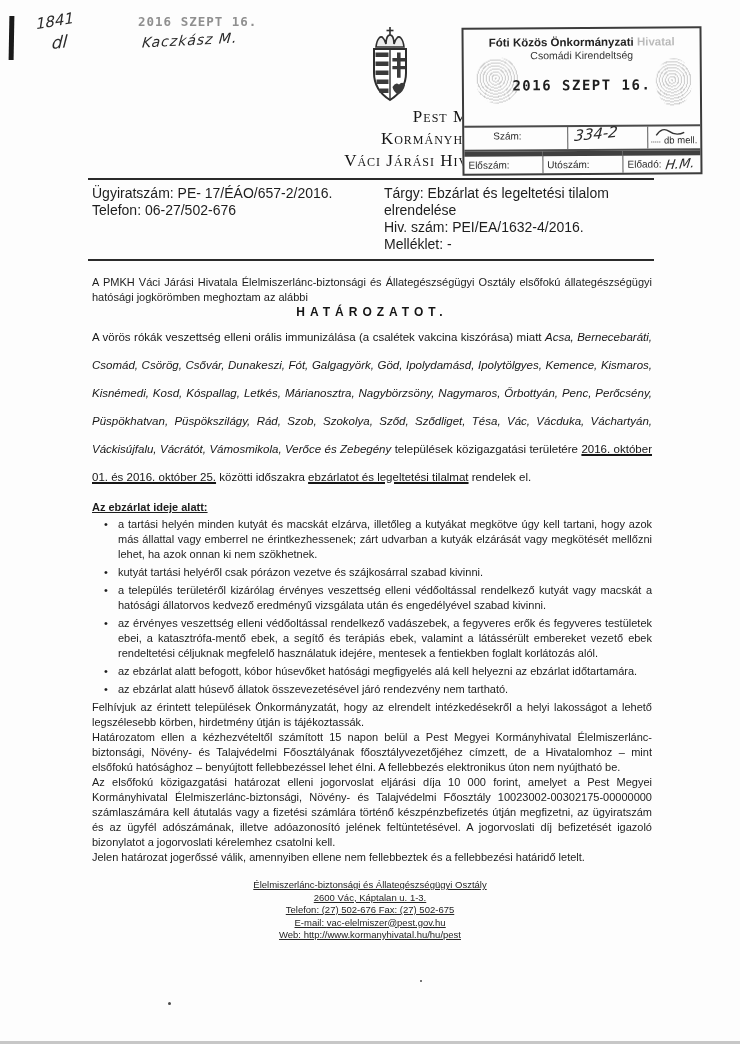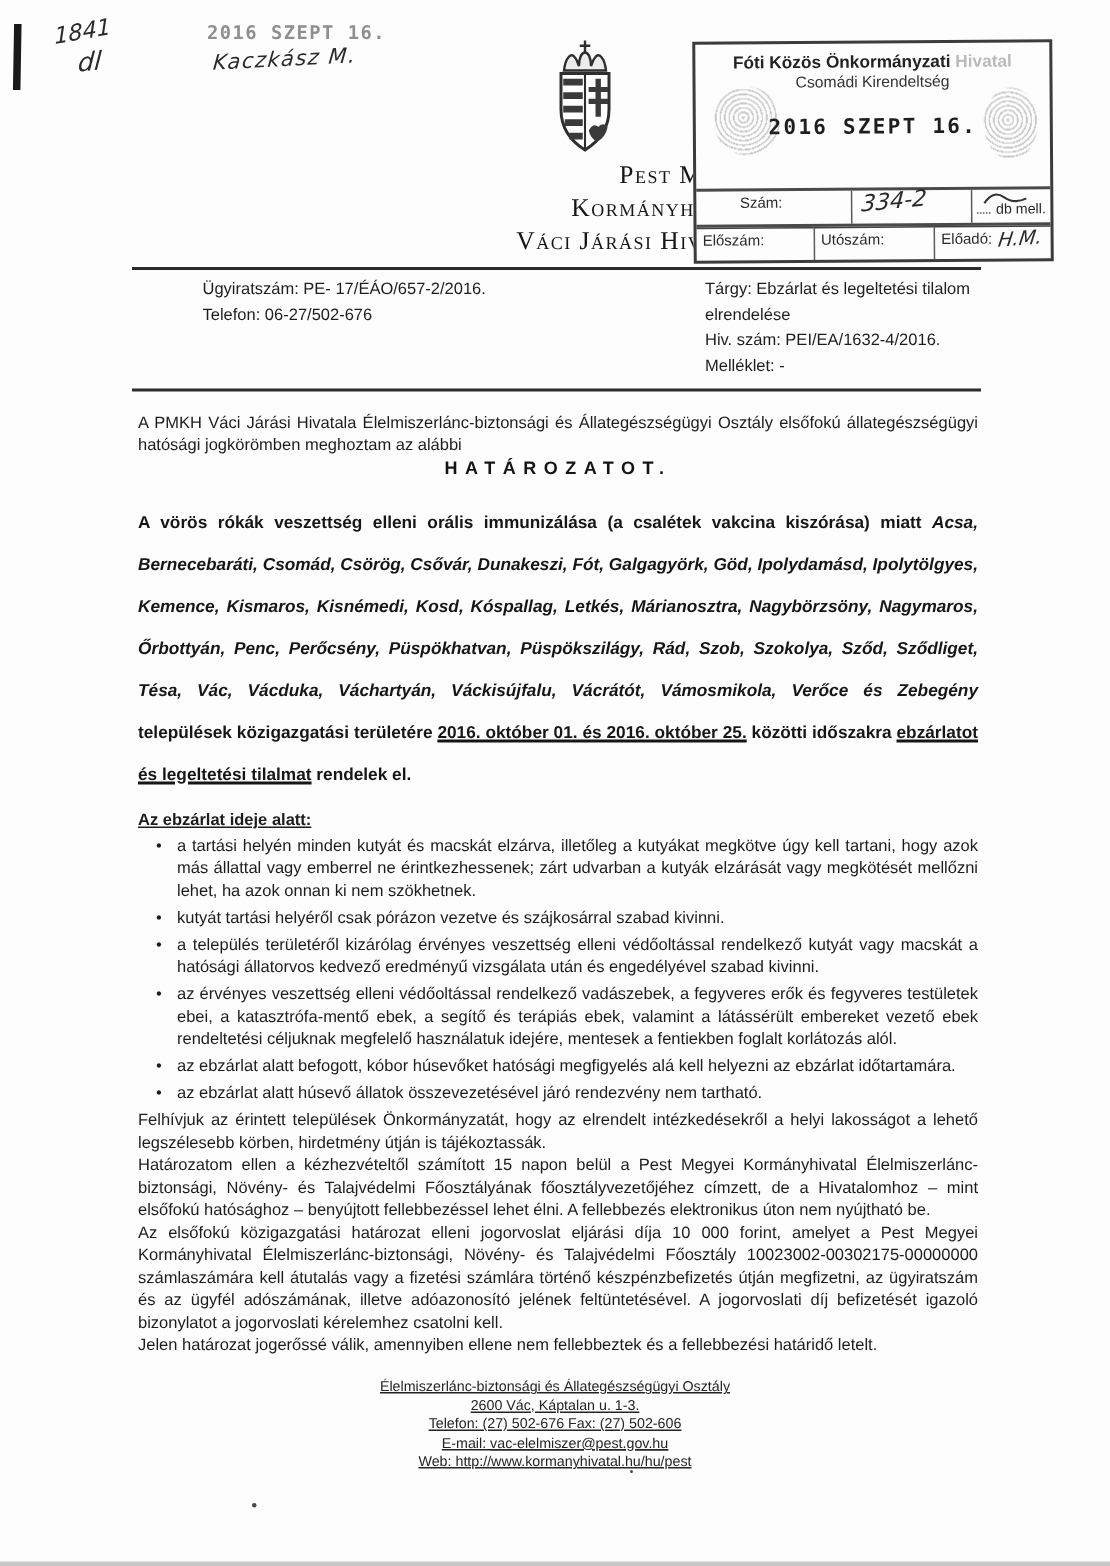--- a/index.html
+++ b/index.html
@@ -25,40 +25,40 @@
   .sb-top { position:relative; height:96px; padding-top:7px; text-align:center; }
   .sb-org { font-size:11.5px; font-weight:bold; color:#222; }
   .sb-org .faded { opacity:.3; }
   .sb-branch { font-size:10.5px; color:#333; margin-top:1px; }
   .sb-date { margin-top:16px; font-size:14px; font-weight:bold; letter-spacing:1.5px; font-family:"DejaVu Sans Mono", monospace; color:#1e1e1e; }
   .smudge { position:absolute; width:44px; height:46px; border-radius:50%; opacity:.55; filter:blur(.5px);
     background:repeating-radial-gradient(circle at 45% 45%, rgba(60,60,60,.5) 0 1px, transparent 1px 3px); }
   .smudge.l { left:12px; top:28px; }
   .smudge.r { right:8px; top:30px; width:36px; height:48px; }
   .sb-grid { display:grid; grid-template-columns:33% 34% 33%; border-top:2px solid #4a4a4a; }
-  .sb-cell { font-size:10px; color:#2a2a2a; padding:3px 4px; height:22px; border-top:1px solid #404040; position:relative; }
+  .sb-cell { font-size:10px; color:#2a2a2a; padding:3px 4px; height:22px; border-top:5px solid #404040; position:relative; }
   .sb-cell.c2, .sb-cell.c3 { border-left:1px solid #5a5a5a; }
   .sb-row1 .sb-cell { border-top:none;margin-left:25px; }
   .sb-val { position:absolute; left:6px; top:-2px; font-size:15px; transform:rotate(-5deg) skewX(-10deg); }
   .sb-mell { position:absolute; right:3px; bottom:3px; font-size:9.5px; }
   .sb-dots { position:absolute; left:3px; right:40px; bottom:6px; border-bottom:1.5px dotted #555; }
   .sb-squig { position:absolute; left:6px; top:0; }
   .sb-eloado-val { position:absolute; left:42px; top:1px; font-size:13px; transform:rotate(-4deg) skewX(-12deg); }
   
   .rule { margin:0 86px 0 88px; border-top:2.5px solid #2b2b2b; }
   .meta { display:flex; margin:0 86px 0 92px; padding:5px 0 6px 0; }
-  .meta-col { font-size:11px; line-height:17px; color:#1d1d1d;margin-left:43px; }
+  .meta-col { font-size:14px; line-height:17px; color:#1d1d1d; }
   .meta-col.left { flex:0 0 292px; }
   .meta-col.right { flex:1; }
   
   .content { margin:0 88px 0 92px; padding-top:14px; }
   p.body-p { font-size:11px; line-height:15px; text-align:justify; color:#1c1c1c; }
   .intro { }
-  .decision-title { text-align:center; font-weight:bold; font-size:12px; letter-spacing:5px; margin-bottom:16px; color:#141414; }
-  .decision-p { font-size:11.5px; line-height:28px; font-weight:bold; text-align:justify; color:#161616; margin-bottom:10px; }
+  .decision-title { text-align:center; font-weight:bold; font-size:12px; letter-spacing:5px; margin-bottom:4px; color:#141414; }
+  .decision-p { font-size:11.5px; line-height:28px; font-weight:normal; text-align:justify; color:#161616; margin-bottom:10px; }
   .decision-p .it { font-style:italic; }
   .decision-p .ul { text-decoration:underline; text-decoration-thickness:1.5px; }
   .section-heading { font-size:11px; font-weight:bold; text-decoration:underline; margin:10px 0 4px 0; color:#1c1c1c; }
   ul.restrictions { list-style:none; margin:2px 0 0 10px; }
   ul.restrictions li { position:relative; padding-left:16px; font-size:11px; line-height:15px; text-align:justify; margin-bottom:3px; color:#1c1c1c; }
   ul.restrictions li::before { content:"•"; position:absolute; left:2px; top:0; font-size:11px; }
   .para { }
   
   .footer { margin-top:14px; text-align:center; font-size:9.5px; line-height:12.5px; color:#242424;text-decoration:underline; }
   .footer .link { text-decoration:underline;margin-top:44px; }
@@ -167,21 +167,21 @@
 
     <p class="body-p para">Felhívjuk az érintett települések Önkormányzatát, hogy az elrendelt intézkedésekről a helyi lakosságot a lehető legszélesebb körben, hirdetmény útján is tájékoztassák.</p>
     <p class="body-p para">Határozatom ellen a kézhezvételtől számított 15 napon belül a Pest Megyei Kormányhivatal Élelmiszerlánc-biztonsági, Növény- és Talajvédelmi Főosztályának főosztályvezetőjéhez címzett, de a Hivatalomhoz – mint elsőfokú hatósághoz – benyújtott fellebbezéssel lehet élni. A fellebbezés elektronikus úton nem nyújtható be.</p>
     <p class="body-p para">Az elsőfokú közigazgatási határozat elleni jogorvoslat eljárási díja 10 000 forint, amelyet a Pest Megyei Kormányhivatal Élelmiszerlánc-biztonsági, Növény- és Talajvédelmi Főosztály 10023002-00302175-00000000 számlaszámára kell átutalás vagy a fizetési számlára történő készpénzbefizetés útján megfizetni, az ügyiratszám és az ügyfél adószámának, illetve adóazonosító jelének feltüntetésével. A jogorvoslati díj befizetését igazoló bizonylatot a jogorvoslati kérelemhez csatolni kell.</p>
     <p class="body-p para">Jelen határozat jogerőssé válik, amennyiben ellene nem fellebbeztek és a fellebbezési határidő letelt.</p>
   </div>
 
   <div class="footer">
     <div>Élelmiszerlánc-biztonsági és Állategészségügyi Osztály</div>
     <div>2600 Vác, Káptalan u. 1-3.</div>
-    <div>Telefon: (27) 502-676  Fax: (27) 502-606</div>
+    <div>Telefon: (27) 502-676  Fax: (27) 502-675</div>
     <div><span>E-mail: </span><span class="link">vac-elelmiszer@pest.gov.hu</span></div>
     <div>Web: http://www.kormanyhivatal.hu/hu/pest</div>
   </div>
 
   <div class="speck" style="left:168px; top:1002px;"></div>
   <div class="speck" style="left:420px; top:980px; width:2px; height:2px;"></div>
   <div class="bottom-bar"></div>
 </div>
 
 </body></html>

